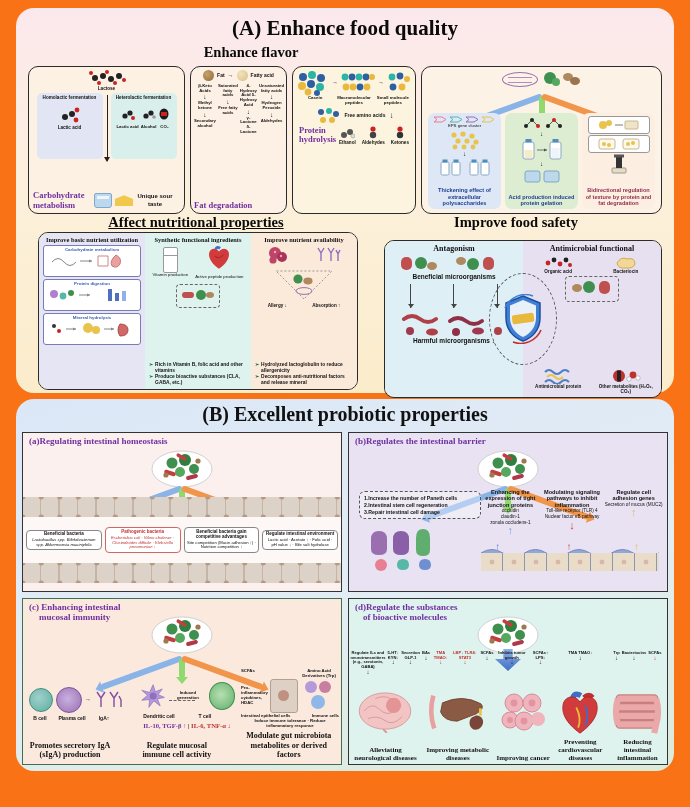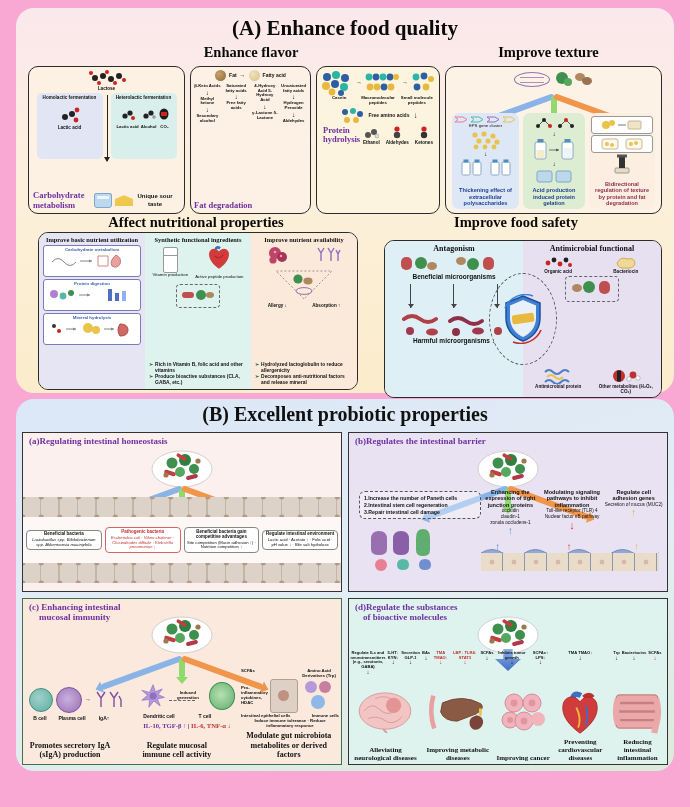--- a/index.html
+++ b/index.html
@@ -1,16 +1,16 @@
 <!DOCTYPE html>
 <html><head>
 <meta charset="utf-8">
 <style>
   html,body{margin:0;padding:0;background:#fff;}
-  .page{position:relative;width:690px;height:807px;background:#f9a8d4;font-family:"Liberation Sans",sans-serif;color:#111;overflow:hidden;}
+  .page{position:relative;width:690px;height:807px;background:#f97316;font-family:"Liberation Sans",sans-serif;color:#111;overflow:hidden;}
   .panel{position:absolute;border-radius:18px;}
   #panelA{left:16px;top:8px;width:658px;height:385px;background:linear-gradient(180deg,#fbe8ed 0%,#fcf0db 48%,#fbeccb 100%);}
   #panelB{left:16px;top:399px;width:658px;height:372px;background:linear-gradient(165deg,#dbe7f7 0%,#e3edf4 55%,#dcead8 100%);}
   .pa-title{position:absolute;top:8px;left:0;width:100%;text-align:center;font:bold 21px "Liberation Serif",serif;color:#0a0a0a;}
   .sec-hdr{position:absolute;font:bold 14.5px "Liberation Serif",serif;text-align:center;color:#0a0a0a;}
   .obox{border:1.6px solid #2b2b2b;border-radius:10px;position:relative;overflow:hidden;box-sizing:border-box;}
   .row1{position:absolute;left:12px;top:58px;width:634px;height:148px;display:flex;gap:5px;}
   .row2{position:absolute;left:22px;top:224px;width:624px;height:158px;}
   .t4{font-size:4.3px;line-height:1.15;}
   .t45{font-size:4.6px;line-height:1.15;}
@@ -29,21 +29,21 @@
   .homo{background:#e2e6f4;}
   .hetero{background:#d9efec;}
   .vline{position:absolute;left:50%;top:2px;width:1px;height:66px;background:#222;}
   .vline::after{content:'';position:absolute;left:-3px;bottom:-4px;border:3.5px solid transparent;border-top:5px solid #222;}
   .hp-row{display:flex;gap:2px;justify-content:center;margin-top:6px;}
   .carb-bottom{display:flex;align-items:center;gap:3px;margin-top:auto;width:100%;}
   .yog{width:16px;height:13px;background:#bcd8ee;border:1px solid #7fa8cc;border-radius:2px 2px 3px 3px;position:relative;}
   .yog::before{content:'';position:absolute;left:2px;top:2px;right:2px;height:3px;background:#eef6fc;}
   .cheese{width:18px;height:11px;background:#f0c84c;clip-path:polygon(0 100%,100% 100%,100% 35%,50% 0,0 35%);}
   
-  .box2{width:121px;background:#fdf0e4;padding:3px 3px;display:flex;flex-direction:column;justify-content:space-between;}
+  .box2{width:97px;background:#fdf0e4;padding:3px 3px;display:flex;flex-direction:column;justify-content:space-between;}
   .fat-top{display:flex;align-items:center;justify-content:center;gap:3px;}
   .dotball{width:11px;height:11px;border-radius:50%;display:inline-block;}
   .brown{background:radial-gradient(circle at 35% 35%,#c9a06a,#8f6a3c);}
   .tan{background:radial-gradient(circle at 35% 35%,#f2e3bc,#d8c088);}
   .fat-grid{display:flex;gap:2px;margin-top:3px;flex:1;}
   .fat-grid .fc{flex:1;display:flex;flex-direction:column;align-items:center;gap:1px;}
   .fat-grid .fl{font-size:4.3px;font-weight:bold;text-align:center;line-height:1.1;}
   .fat-lbl{margin-top:1px;font-size:8.5px;}
   
   .box3{width:124px;background:#fdf4df;padding:3px;display:flex;flex-direction:column;}
@@ -160,21 +160,20 @@
   .caption{position:absolute;left:0;right:0;top:781px;text-align:center;font-size:13px;color:#1a1a1a;}
 </style>
 </head>
 <body>
 
 <div class="page">
 
   <div id="panelA" class="panel">
     <div class="pa-title">(A) Enhance food quality</div>
     <div class="sec-hdr" style="left:110px;top:36px;width:250px;">Enhance flavor</div>
-    <div class="sec-hdr" style="left:425px;top:36px;width:215px;">Improve texture</div>
 
     <div class="row1">
 
       <div class="obox box1">
         <svg width="44" height="16" viewBox="0 0 44 16">
           <circle cx="10" cy="8" r="3" fill="#222"></circle>
             <circle cx="18" cy="6" r="3" fill="#222"></circle>
             <circle cx="26" cy="9" r="3" fill="#222"></circle>
             <circle cx="34" cy="6" r="3" fill="#222"></circle>
           <circle cx="6" cy="3" r="2" fill="#c22"></circle>
@@ -466,21 +465,21 @@
               <rect x="4" y="14" width="14" height="5" rx="1" fill="#e8dcc0" stroke="#999"></rect>
                 <rect x="8" y="2" width="6" height="12" fill="#333"></rect>
                 <rect x="6" y="0.5" width="10" height="3" fill="#555"></rect>
             </svg>
             <div class="tex-lbl texmar">Bidirectional regulation of texture by protein and fat degradation</div>
           </div>
         </div>
       </div>
     </div>
 
-    <div class="sec-hdr" style="left:55px;top:206px;width:250px;">Affect nutritional properties</div>
+    <div class="sec-hdr" style="left:55px;top:206px;width:250px;text-decoration:underline;">Affect nutritional properties</div>
     <div class="sec-hdr" style="left:380px;top:206px;width:240px;">Improve food safety</div>
 
     <div class="row2">
 
       <div class="obox nut">
         <div class="ncol n1">
           <div class="ntitle">Improve basic nutrient utilization</div>
           <div class="nwbox">
             <div class="nwt">Carbohydrate metabolism</div>
             <svg width="92" height="18" viewBox="0 0 92 18">

